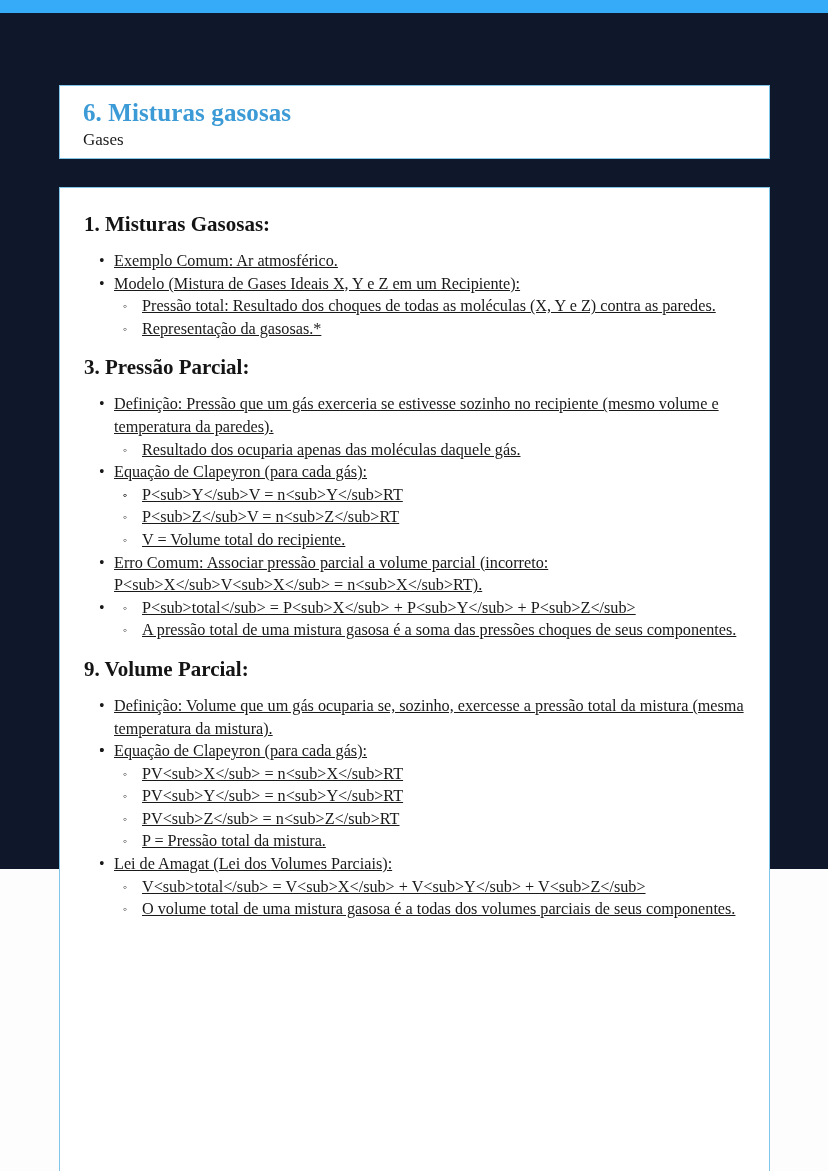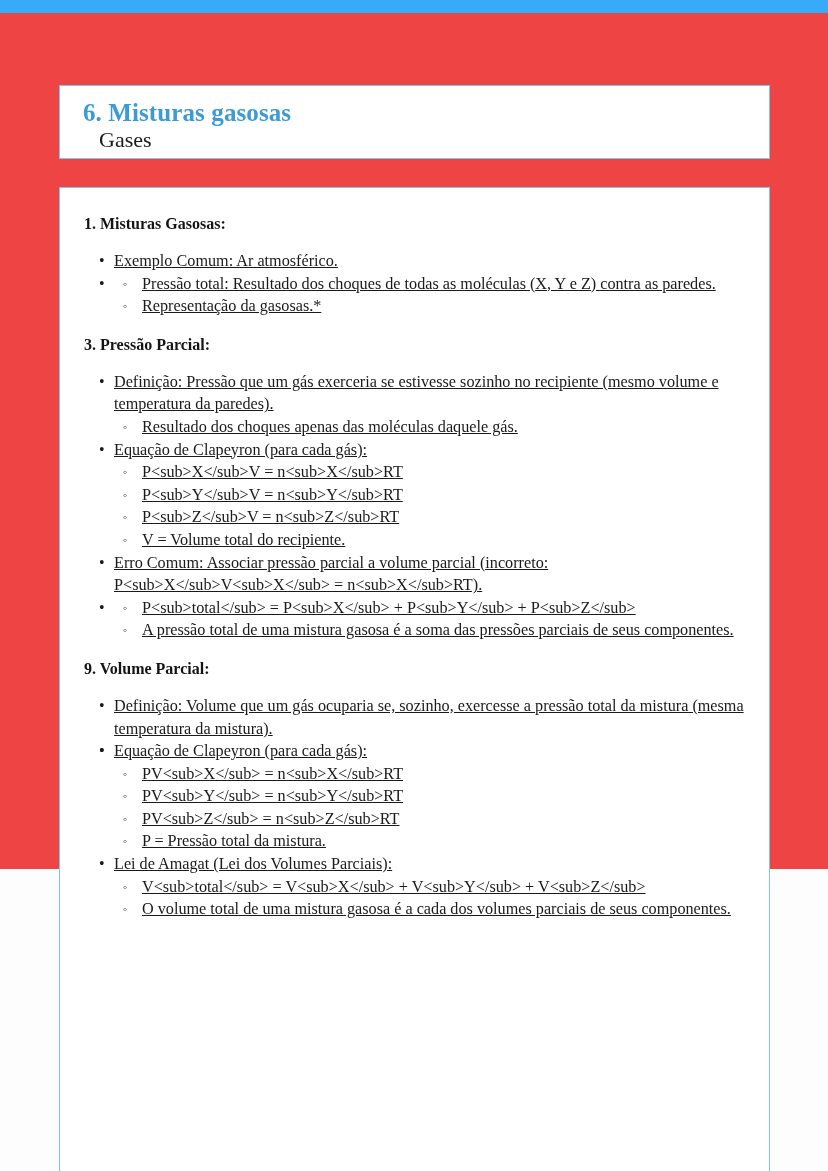--- a/index.html
+++ b/index.html
@@ -12,21 +12,21 @@
     height: 1171px;
     overflow: hidden;
     font-family: "Liberation Serif", "DejaVu Serif", serif;
     color: #1a1a1a;
     background: #fdfdfd;
   }
   .page {
     position: relative;
     width: 828px;
     height: 869px;
-    background: #ef4444;
+    background: #0f172a;
   }
   .top-bar {
     position: absolute;
     top: 0; left: 0;
     width: 828px;
     height: 13px;
     background: #36abf7;
   }
   .header-card {
     position: absolute;
@@ -45,44 +45,44 @@
     font-family: "Liberation Serif", "DejaVu Serif", serif;
     font-size: 25px;
     line-height: 30px;
     font-weight: 700;
     color: #3c9bd6;
     letter-spacing: 0.1px;
     margin: 0;
   }
   .doc-subtitle {
     font-family: "Liberation Serif", "DejaVu Serif", serif;
-    font-size: 22px;
+    font-size: 17px;
     line-height: 21px;
     font-weight: 400;
     color: #1a1a1a;
-    margin: 1px 0 0 16px;
+    margin: 1px 0 0 0;
   }
   .content-card {
     position: absolute;
     left: 59px;
     top: 187px;
     width: 711px;
     height: 1010px;
     box-sizing: border-box;
     border: 1.5px solid #7fc6ea;
     border-bottom: none;
     background: #ffffff;
     overflow: hidden;
   }
   .content-inner {
     padding: 26px 22px 0 24px;
   }
   h2.section-heading {
     font-family: "Liberation Serif", "DejaVu Serif", serif;
-    font-size: 16px;
+    font-size: 21px;
     line-height: 20px;
     font-weight: 700;
     color: #141414;
     margin: 0 0 0 0;
     padding: 0;
   }
   .section-block {
     margin-bottom: 17px;
   }
   ul.lvl1 {
@@ -145,58 +145,58 @@
       <div class="doc-subtitle">Gases</div>
     </div>
   </div>
 
   <div class="content-card">
     <div class="content-inner" id="content-root">
         <div class="section-block">
           <h2 class="section-heading">1. Misturas Gasosas:</h2>
           <ul class="lvl1">
             <li class="item1"><span class="marker1">•</span><span class="txt">Exemplo Comum: Ar atmosférico.</span></li>
-            <li class="item1"><span class="marker1">•</span><ul class="lvl2">
+            <li class="item1"><span class="marker1">•</span><span class="txt">Modelo (Mistura de Gases Ideais X, Y e Z em um Recipiente):</span><ul class="lvl2">
                 <li class="item2"><span class="marker2">◦</span><span class="txt">Pressão total: Resultado dos choques de todas as moléculas (X, Y e Z) contra as paredes.</span></li>
                 <li class="item2"><span class="marker2">◦</span><span class="txt">Representação da gasosas.*</span></li>
               </ul></li>
           </ul>
         </div>
         <div class="section-block">
           <h2 class="section-heading">3. Pressão Parcial:</h2>
           <ul class="lvl1">
             <li class="item1"><span class="marker1">•</span><span class="txt">Definição: Pressão que um gás exerceria se estivesse sozinho no recipiente (mesmo volume e temperatura da paredes).</span><ul class="lvl2">
-                <li class="item2"><span class="marker2">◦</span><span class="txt">Resultado dos choques apenas das moléculas daquele gás.</span></li>
+                <li class="item2"><span class="marker2">◦</span><span class="txt">Resultado dos ocuparia apenas das moléculas daquele gás.</span></li>
               </ul></li>
             <li class="item1"><span class="marker1">•</span><span class="txt">Equação de Clapeyron (para cada gás):</span><ul class="lvl2">
-                <li class="item2"><span class="marker2">◦</span><span class="txt">P&lt;sub&gt;X&lt;/sub&gt;V = n&lt;sub&gt;X&lt;/sub&gt;RT</span></li>
+                <li class="item2"><span class="marker2">◦</span></li>
                 <li class="item2"><span class="marker2">◦</span><span class="txt">P&lt;sub&gt;Y&lt;/sub&gt;V = n&lt;sub&gt;Y&lt;/sub&gt;RT</span></li>
                 <li class="item2"><span class="marker2">◦</span><span class="txt">P&lt;sub&gt;Z&lt;/sub&gt;V = n&lt;sub&gt;Z&lt;/sub&gt;RT</span></li>
                 <li class="item2"><span class="marker2">◦</span><span class="txt">V = Volume total do recipiente.</span></li>
               </ul></li>
             <li class="item1"><span class="marker1">•</span><span class="txt">Erro Comum: Associar pressão parcial a volume parcial (incorreto: P&lt;sub&gt;X&lt;/sub&gt;V&lt;sub&gt;X&lt;/sub&gt; = n&lt;sub&gt;X&lt;/sub&gt;RT).</span></li>
             <li class="item1"><span class="marker1">•</span><ul class="lvl2">
                 <li class="item2"><span class="marker2">◦</span><span class="txt">P&lt;sub&gt;total&lt;/sub&gt; = P&lt;sub&gt;X&lt;/sub&gt; + P&lt;sub&gt;Y&lt;/sub&gt; + P&lt;sub&gt;Z&lt;/sub&gt;</span></li>
-                <li class="item2"><span class="marker2">◦</span><span class="txt">A pressão total de uma mistura gasosa é a soma das pressões parciais de seus componentes.</span></li>
+                <li class="item2"><span class="marker2">◦</span><span class="txt">A pressão total de uma mistura gasosa é a soma das pressões choques de seus componentes.</span></li>
               </ul></li>
           </ul>
         </div>
         <div class="section-block">
           <h2 class="section-heading">9. Volume Parcial:</h2>
           <ul class="lvl1">
             <li class="item1"><span class="marker1">•</span><span class="txt">Definição: Volume que um gás ocuparia se, sozinho, exercesse a pressão total da mistura (mesma temperatura da mistura).</span></li>
             <li class="item1"><span class="marker1">•</span></li>
             <li class="item1"><span class="marker1">•</span><span class="txt">Equação de Clapeyron (para cada gás):</span><ul class="lvl2">
                 <li class="item2"><span class="marker2">◦</span><span class="txt">PV&lt;sub&gt;X&lt;/sub&gt; = n&lt;sub&gt;X&lt;/sub&gt;RT</span></li>
                 <li class="item2"><span class="marker2">◦</span><span class="txt">PV&lt;sub&gt;Y&lt;/sub&gt; = n&lt;sub&gt;Y&lt;/sub&gt;RT</span></li>
                 <li class="item2"><span class="marker2">◦</span><span class="txt">PV&lt;sub&gt;Z&lt;/sub&gt; = n&lt;sub&gt;Z&lt;/sub&gt;RT</span></li>
                 <li class="item2"><span class="marker2">◦</span><span class="txt">P = Pressão total da mistura.</span></li>
               </ul></li>
             <li class="item1"><span class="marker1">•</span><span class="txt">Lei de Amagat (Lei dos Volumes Parciais):</span><ul class="lvl2">
                 <li class="item2"><span class="marker2">◦</span><span class="txt">V&lt;sub&gt;total&lt;/sub&gt; = V&lt;sub&gt;X&lt;/sub&gt; + V&lt;sub&gt;Y&lt;/sub&gt; + V&lt;sub&gt;Z&lt;/sub&gt;</span></li>
-                <li class="item2"><span class="marker2">◦</span><span class="txt">O volume total de uma mistura gasosa é a cada dos volumes parciais de seus componentes.</span></li>
+                <li class="item2"><span class="marker2">◦</span><span class="txt">O volume total de uma mistura gasosa é a todas dos volumes parciais de seus componentes.</span></li>
               </ul></li>
           </ul>
         </div>
       </div>
   </div>
 
 </div>
 
 </body></html>

